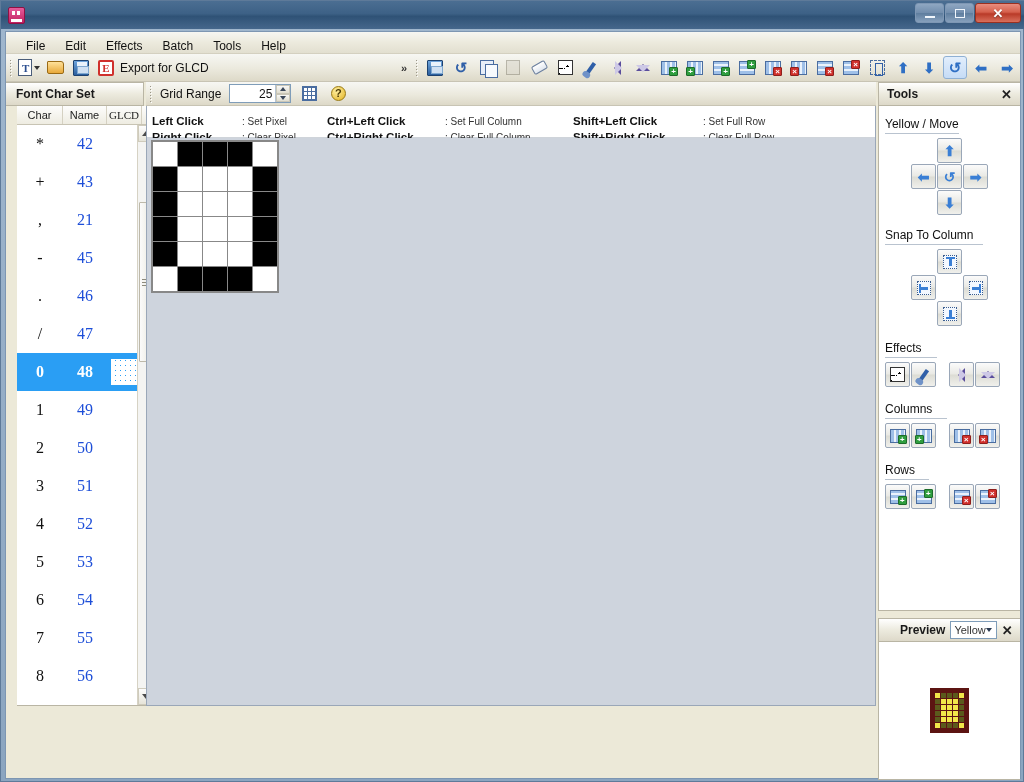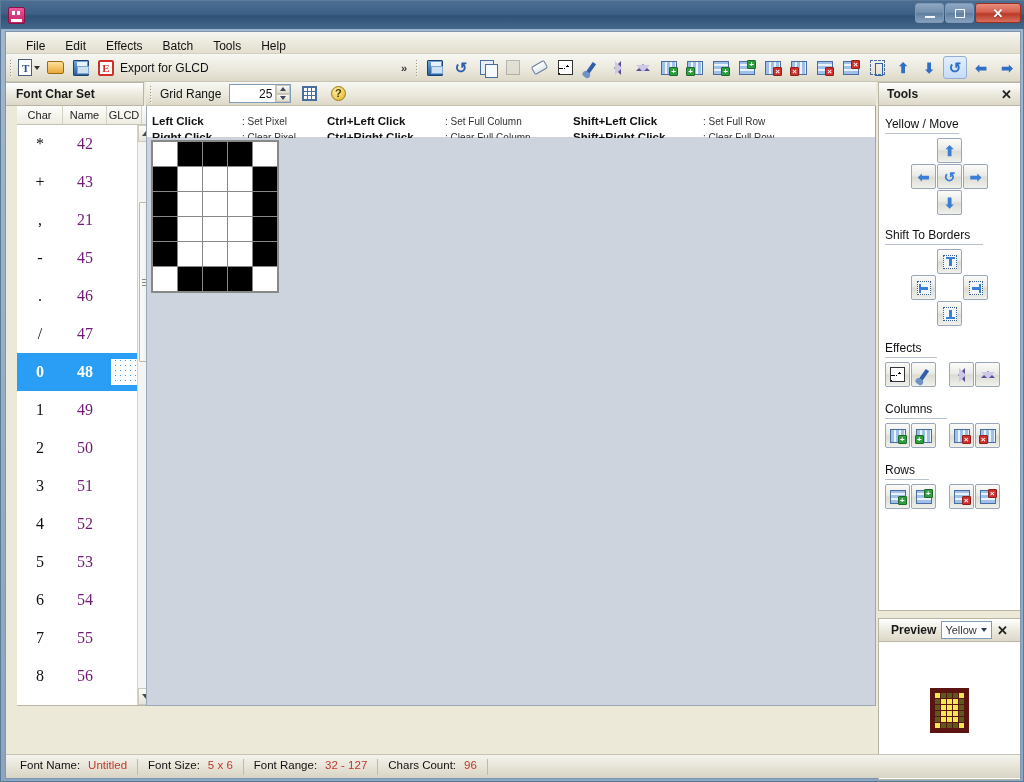--- a/index.html
+++ b/index.html
@@ -217,29 +217,29 @@
     display:flex; flex-direction:column;margin-left:11px;
   }
   #charhead {
     height: 19px; display: flex; background: linear-gradient(180deg,#fdfdfc,#eeece1);
     border-bottom: 1px solid #c8c4b4; flex: none;
   }
   .ch-col { font-size: 11px; color:#222; display:flex; align-items:center;
     justify-content:center; border-right:1px solid #d5d1c2; }
   .ch-char { width: 46px; }
   .ch-code { width: 44px; }
-  .ch-glcd { width: 35px; }
+  .ch-glcd { width: 35px; font-family: Liberation Serif, serif; }
   #charlist {
     flex:1; overflow:hidden; position:relative; background:#fff;
   }
   .crow { height: 38px; display:flex; align-items:center; }
   .crow.sel { background:#2a9ef4; }
   .c-char { width:46px; text-align:center; font-size:16px; color:#111;
     font-family:"Liberation Serif",serif; }
-  .c-code { width:44px; text-align:center; font-size:16px; color:#701a75;
+  .c-code { width:44px; text-align:center; font-size:16px; color:#1d4ed8;
     font-family:"Liberation Serif",serif; }
   .c-glcd { width:35px; display:flex; align-items:center; justify-content:center; }
   .crow.sel .c-char, .crow.sel .c-code { color:#fff; font-weight:bold; }
   .mini-grid {
     width:28px; height:26px;
     background:
       repeating-linear-gradient(90deg,#fff 0 4px, transparent 4px 5px),
       repeating-linear-gradient(0deg,#fff 0 4px, transparent 4px 5px);
   }
   
@@ -319,21 +319,21 @@
   .snap-ic .bar { position:absolute; background:#3a7fd5; }
   .row2 { display:flex; gap:3px; justify-content:flex-start; }
   .grp { display:flex; gap:1px; }
   .grp + .grp { margin-left: 10px; }
 
   
   #previewcap {
     position:absolute; left:872px; top:586px; width:142px; height:24px;
     background: linear-gradient(180deg,#ffffff 0%,#eceade 50%,#ddd9c9 100%);
     border:1px solid #b9b5a4; border-right:none;
-    display:flex; align-items:center; padding:0 12px; gap:5px;
+    display:flex; align-items:center; padding:0 21px; gap:5px;
   }
   #previewcap .cap { font-size:12px; font-weight:bold; color:#1a1a1a; }
   #prev-select {
     width:55px; height:18px; background:#fff; border:1px solid #7f9db9;
     display:flex; align-items:center; font-size:11px; color:#333; padding-left:3px;
   }
   #prev-select .tri-dn { width:0;height:0;margin-left:auto;margin-right:4px;
     border-left:3px solid transparent;border-right:3px solid transparent;border-top:4px solid #2b3b52; }
   #previewcap .x { margin-left:auto; font-size:13px; font-weight:bold; color:#222; }
   #previewbody {
@@ -709,21 +709,21 @@
             </div>
           <div class="pbtn blank"></div>
           <div class="pbtn">
               <span class="arrow-glyph">⬇</span>
             </div>
           <div class="pbtn blank"></div>
         </div>
       </div>
 
       <div class="tsec" style="margin-top:10px">
-        <div class="tsec-title" style="min-width:98px">Shift To Borders</div>
+        <div class="tsec-title" style="min-width:98px">Snap To Column</div>
         <div class="pad">
           <div class="pbtn blank"></div>
           <div class="pbtn">
             <span class="snap-ic">
                 <i class="bar" style="left:5px;top:1px;width:3px;height:9px;"></i>
                 <i class="bar" style="left:2px;top:1px;width:9px;height:2px;"></i>
               </span>
           </div>
           <div class="pbtn blank"></div>
           <div class="pbtn">
@@ -869,33 +869,15 @@
           <div class="lpx on"></div>
           <div class="lpx off"></div>
           <div class="lpx on"></div>
           <div class="lpx off"></div>
           <div class="lpx off"></div>
           <div class="lpx off"></div>
           <div class="lpx on"></div>
         </div>
     </div>
 
-    <div id="statusbar">
-        <div class="st-cell">
-          <span class="st-key">Font Name:</span>
-          <span class="st-val">Untitled</span>
-        </div>
-        <div class="st-cell">
-          <span class="st-key">Font Size:</span>
-          <span class="st-val">5 x 6</span>
-        </div>
-        <div class="st-cell">
-          <span class="st-key">Font Range:</span>
-          <span class="st-val">32 - 127</span>
-        </div>
-        <div class="st-cell">
-          <span class="st-key">Chars Count:</span>
-          <span class="st-val">96</span>
-        </div>
-      </div>
 
   </div>
 </div>
 
 </body></html>

